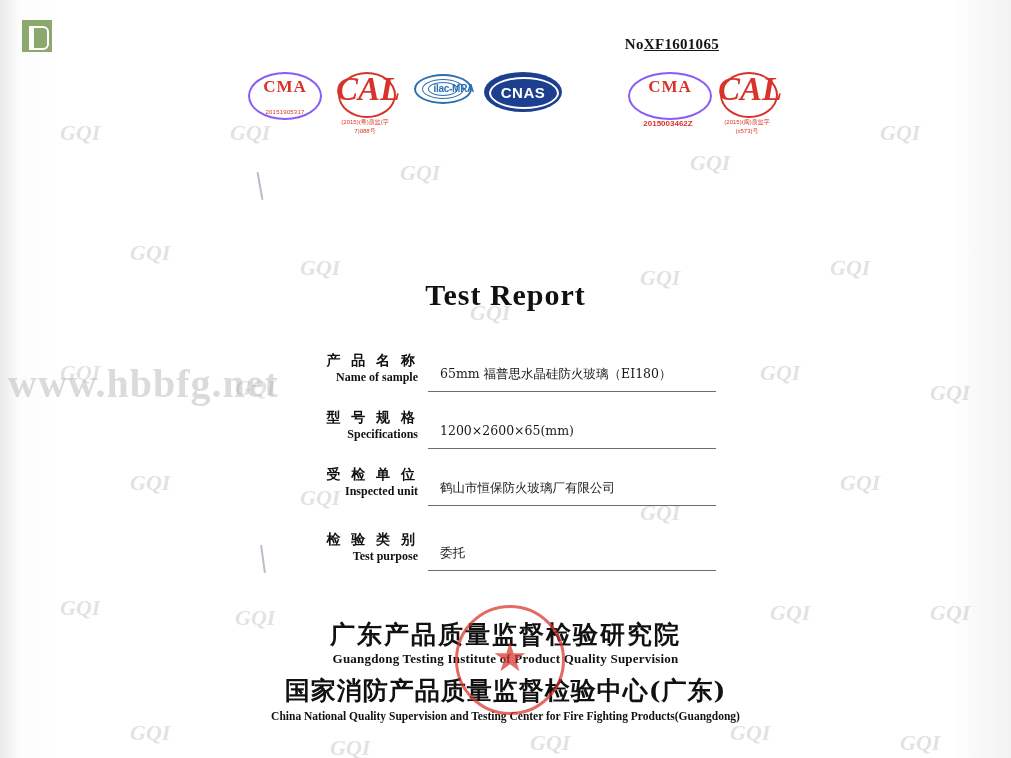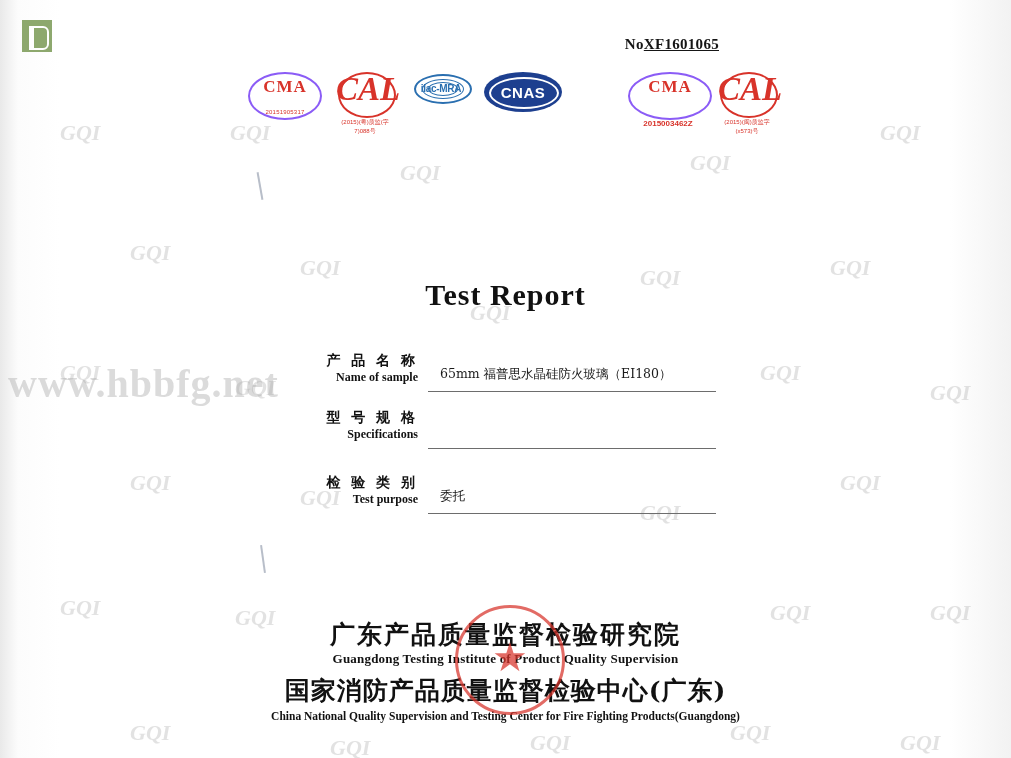--- a/index.html
+++ b/index.html
@@ -168,21 +168,21 @@
     width: 40px; height: 18px;
   }
   .ilac-rings:after {
     left: 12px; top: 6px;
     width: 28px; height: 12px;
   }
   .ilac-text {
     position: absolute;
     left: 0; right: 0;
     top: 11px;
-    text-align: center;
+    text-align: right;
     font-size: 10px;
     font-weight: bold;
     color: #2a6fb0;
     font-family: "Liberation Sans", sans-serif;
     letter-spacing: -0.3px;
   }
 
   .cnas {
     width: 82px;
     height: 46px;
@@ -516,23 +516,32 @@
       </div>
       <div class="field-value">65mm 福普思水晶硅防火玻璃（EI180）</div>
       <div class="field-rule"></div>
     </div>
 
     <div class="field-row">
       <div class="field-label">
         <span class="cn">型 号 规 格</span>
         <span class="en">Specifications</span>
       </div>
+      <div class="field-value">1200×2600×65(mm)</div>
       <div class="field-rule"></div>
     </div>
 
+    <div class="field-row">
+      <div class="field-label">
+        <span class="cn">受 检 单 位</span>
+        <span class="en">Inspected unit</span>
+      </div>
+      <div class="field-value">鹤山市恒保防火玻璃厂有限公司</div>
+      <div class="field-rule"></div>
+    </div>
 
     <div class="field-row last">
       <div class="field-label">
         <span class="cn">检 验 类 别</span>
         <span class="en">Test purpose</span>
       </div>
       <div class="field-value">委托</div>
       <div class="field-rule"></div>
     </div>
   </div>

